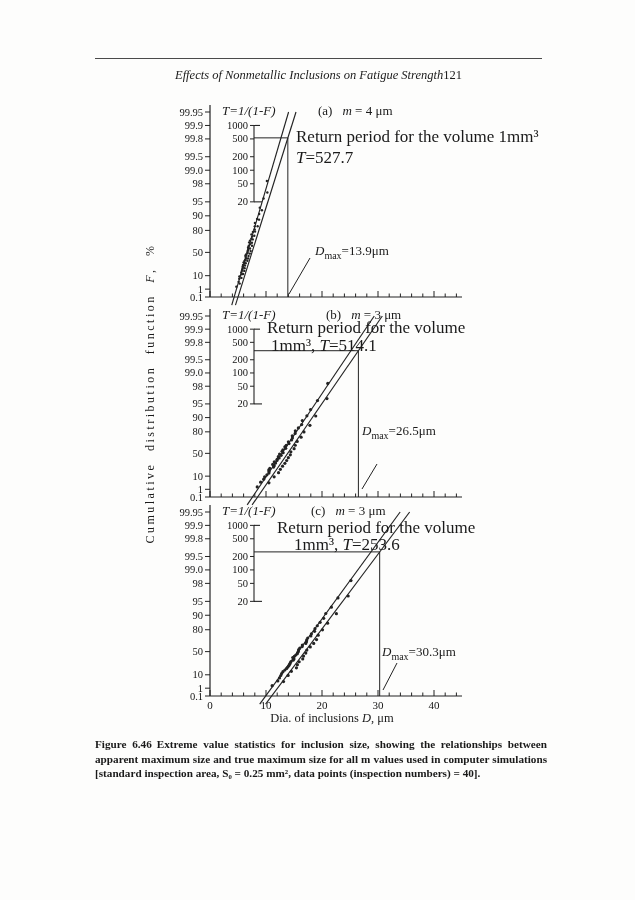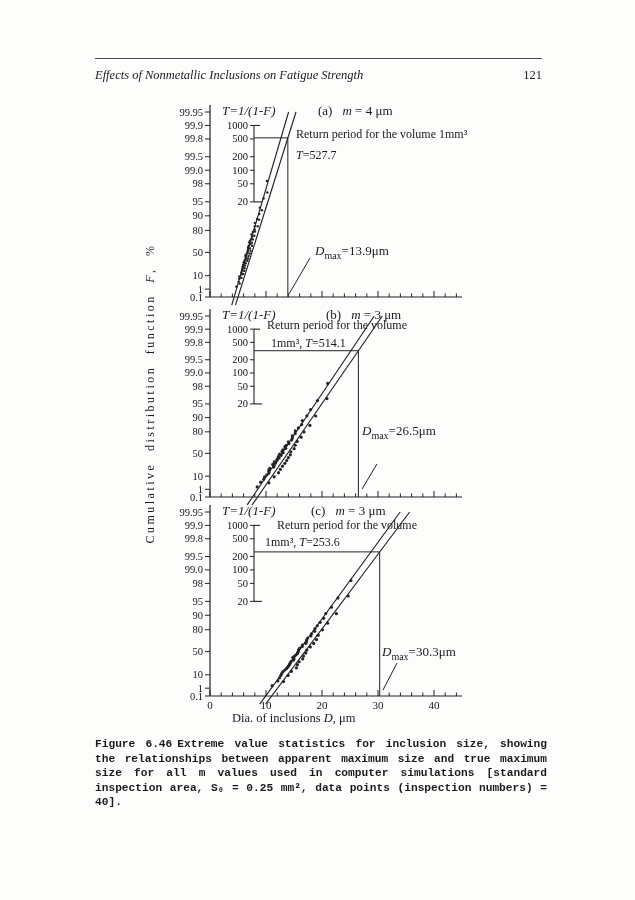--- a/index.html
+++ b/index.html
@@ -1,32 +1,32 @@
 <!DOCTYPE html>
 <html><head>
 <meta charset="utf-8">
 <style>
   html,body{margin:0;padding:0;background:#e8e8e8;}
   .page{position:relative;width:635px;height:900px;background:#fdfdfc;overflow:hidden;
         font-family:"Liberation Serif","DejaVu Serif",serif;color:#1a1a1a;}
   .ov{position:absolute;white-space:nowrap;font-size:13px;}
   .it{font-style:italic;}
-  .note{font-size:12px;}
+  .note{font-size:17px;}
   .ov sub{font-size:10px;}
   .ov i{font-style:italic;}
   #fig{position:absolute;left:0;top:0;}
   #fig text{font-family:"Liberation Serif","DejaVu Serif",serif;}
   .runhead{position:absolute;left:95px;top:58px;width:447px;}
   .runhead .rule{height:1px;background:#4a4a4a;margin-bottom:9px;}
-  .runhead .row{display:flex;justify-content:space-between;font-size:12.5px;}
+  .runhead .row{display:flex;justify-content:center;font-size:12.5px;}
   .ylab{position:absolute;left:-20px;top:386px;width:340px;text-align:center;
         transform:rotate(-90deg);font-size:12px;letter-spacing:2.5px;word-spacing:6px;white-space:nowrap;}
-  .xlab{position:absolute;left:232px;top:711px;width:200px;font-size:12.5px;white-space:nowrap;}
+  .xlab{position:absolute;left:232px;top:711px;width:200px;text-align:center;font-size:12.5px;white-space:nowrap;}
   .caption{position:absolute;left:95px;top:737px;width:452px;font-size:11.2px;
-           font-weight:bold;line-height:14.5px;text-align:justify;font-family:Liberation Mono, monospace;}
+           font-weight:bold;line-height:14.5px;text-align:justify;}
   .caption b{padding-right:5px;}
 </style>
 </head>
 <body>
 
 <div class="page">
 
   <div class="runhead">
     <div class="rule"></div>
     <div class="row">
@@ -463,21 +463,21 @@
 
   <span class="ov it" style="left:222px;top:307px">T=1/(1-F)</span>
   <span class="ov" style="left:326px;top:307px"><span>(b)</span><i style="margin-left:10px">m</i><span> = 3 μm</span></span>
   <span class="ov note" style="left:267px;top:318px">Return period for the volume</span>
   <span class="ov note" style="left:271px;top:336px"><span>1mm³,  </span><i>T</i><span>=514.1</span></span>
   <span class="ov" style="left:362px;top:423px"><i>D</i><sub>max</sub><span>=26.5μm</span></span>
 
   <span class="ov it" style="left:222px;top:503px">T=1/(1-F)</span>
   <span class="ov" style="left:311px;top:503px"><span>(c)</span><i style="margin-left:10px">m</i><span> = 3 μm</span></span>
   <span class="ov note" style="left:277px;top:518px">Return period for the volume</span>
-  <span class="ov note" style="left:265px;top:535px"><span>1mm³,  </span><i>T</i><span>=253.6</span></span>
+  <span class="ov note" style="left:294px;top:535px"><span>1mm³,  </span><i>T</i><span>=253.6</span></span>
   <span class="ov" style="left:382px;top:644px"><i>D</i><sub>max</sub><span>=30.3μm</span></span>
 
   <div class="ylab"><span>Cumulative distribution function </span><i>F</i><span>, %</span></div>
 
   <div class="xlab"><span>Dia. of inclusions </span><i>D</i><span>,  μm</span></div>
 
   <div class="caption"><b>Figure 6.46</b><span>Extreme value statistics for inclusion size, showing the relationships between apparent maximum size and true maximum size for all m values used in computer simulations [standard inspection area, S₀ = 0.25 mm², data points (inspection numbers) = 40].</span></div>
 
 </div>
 

